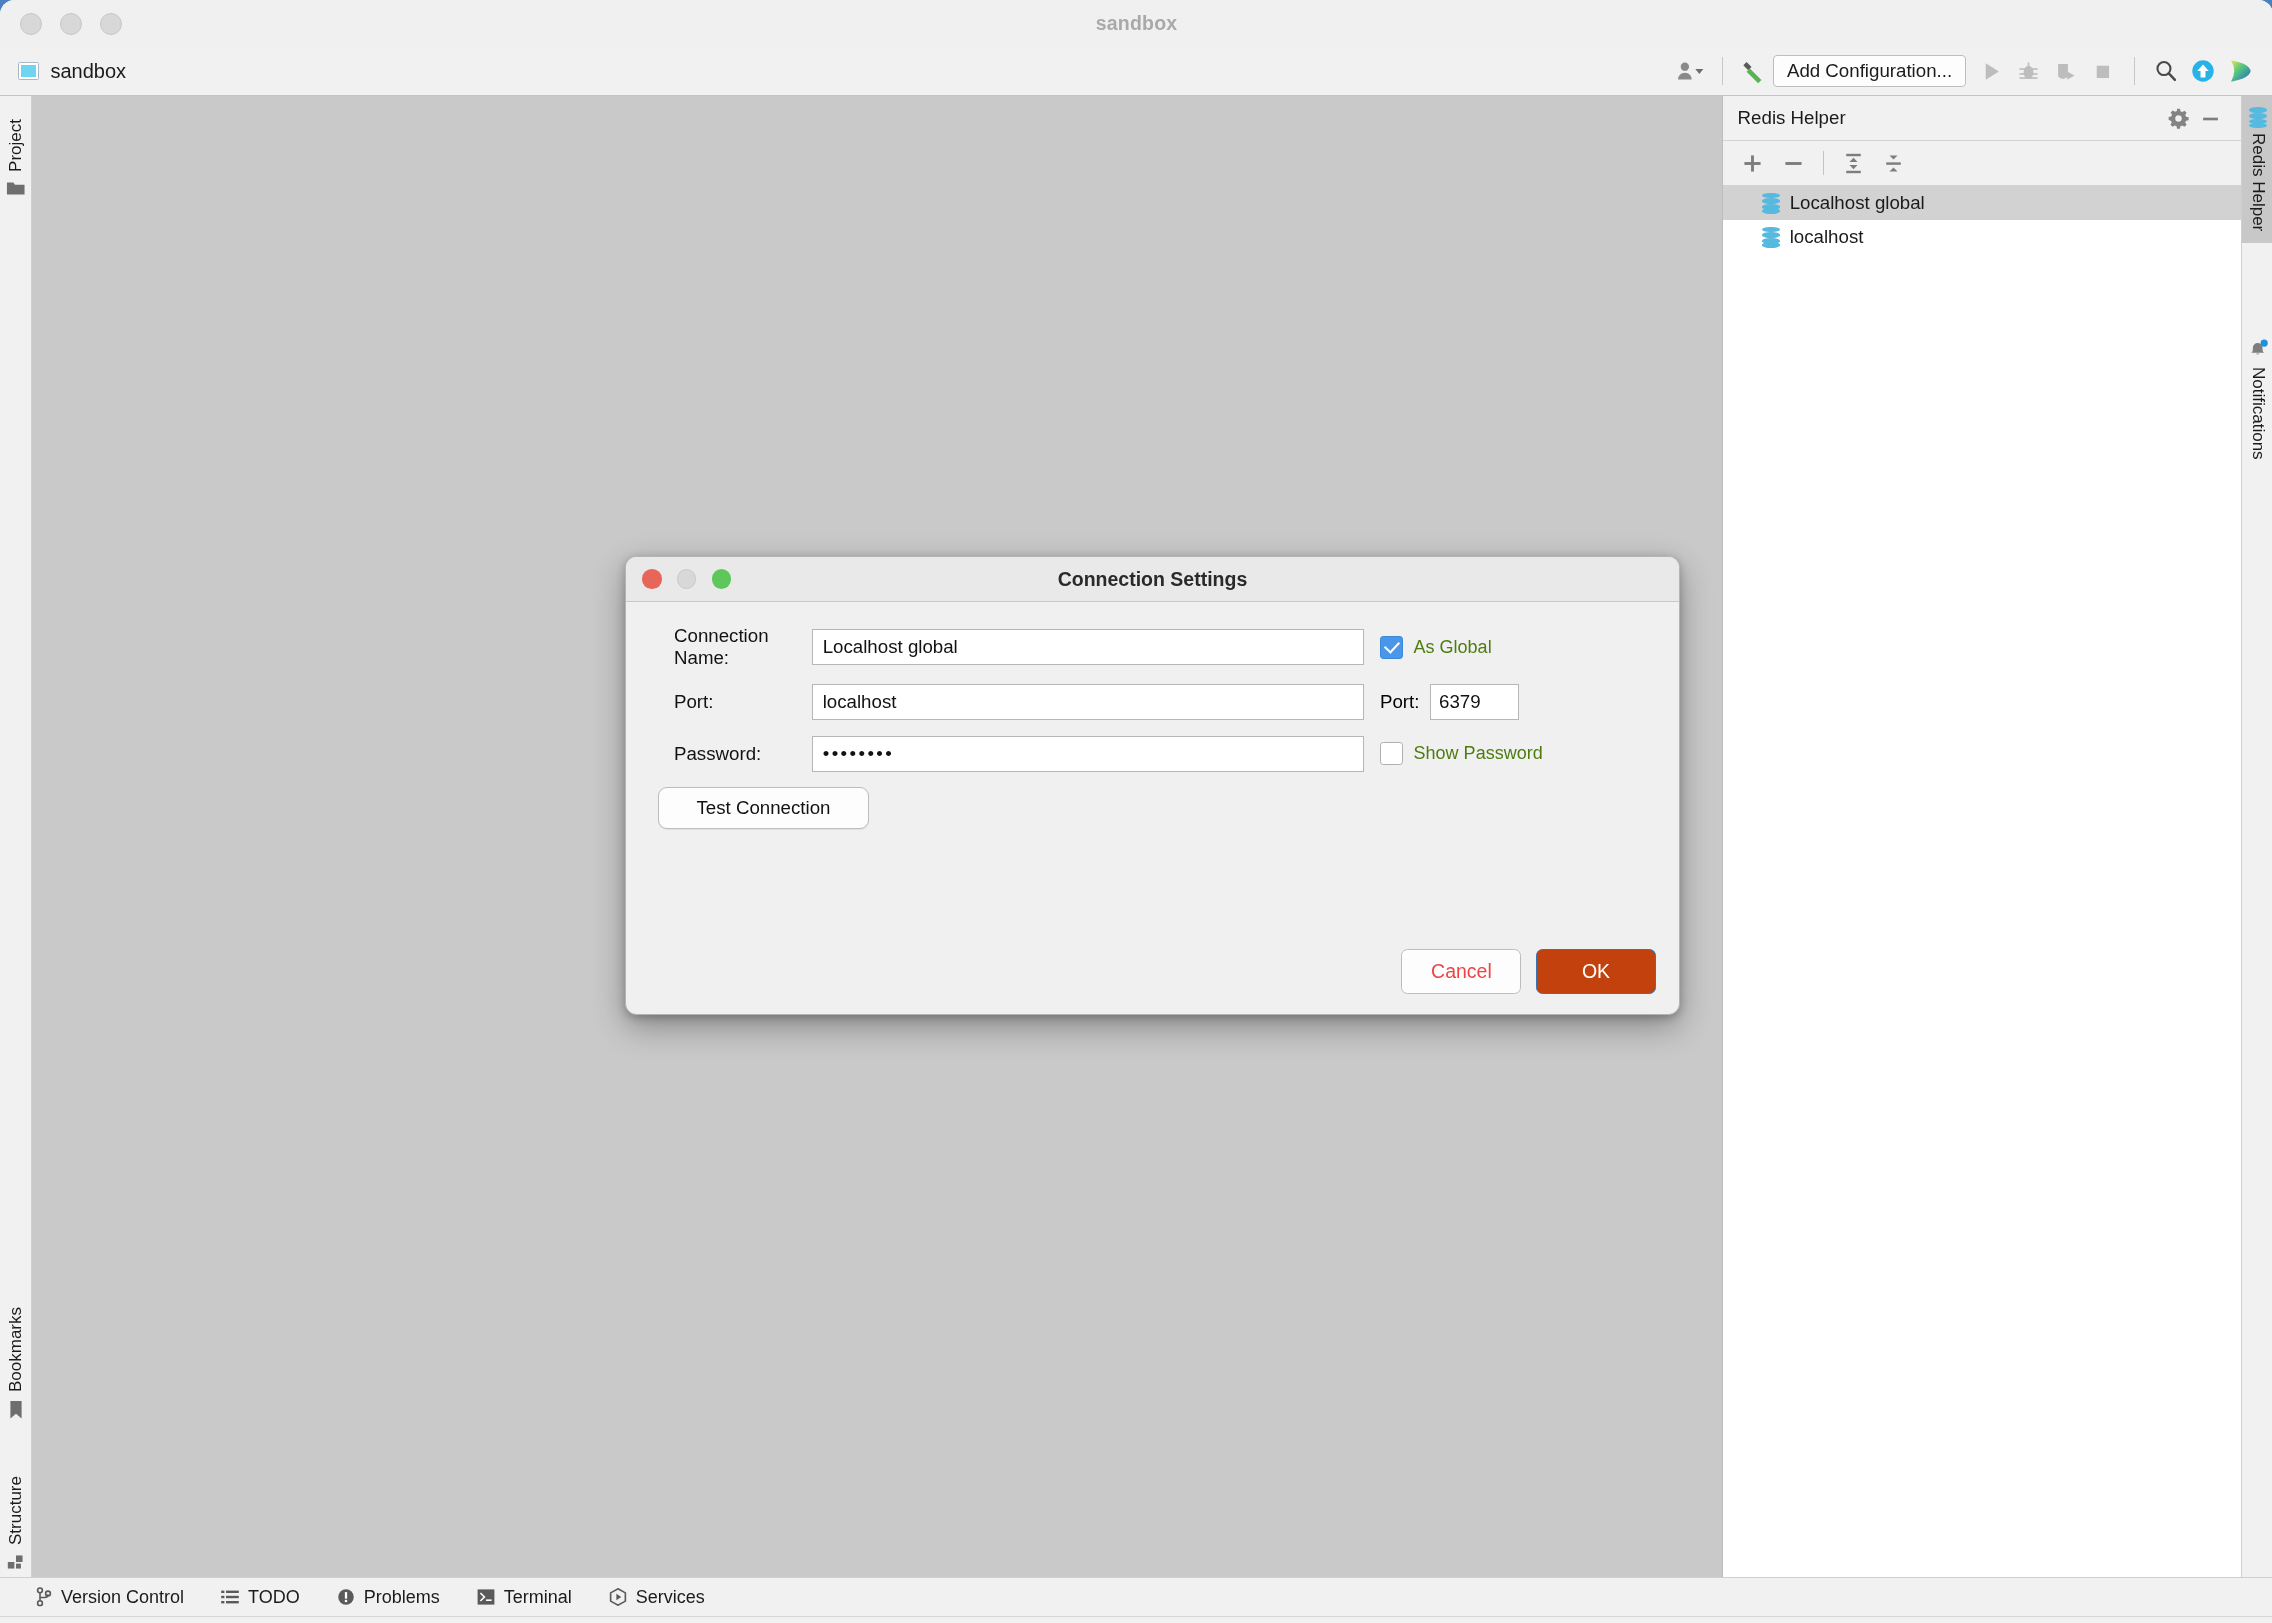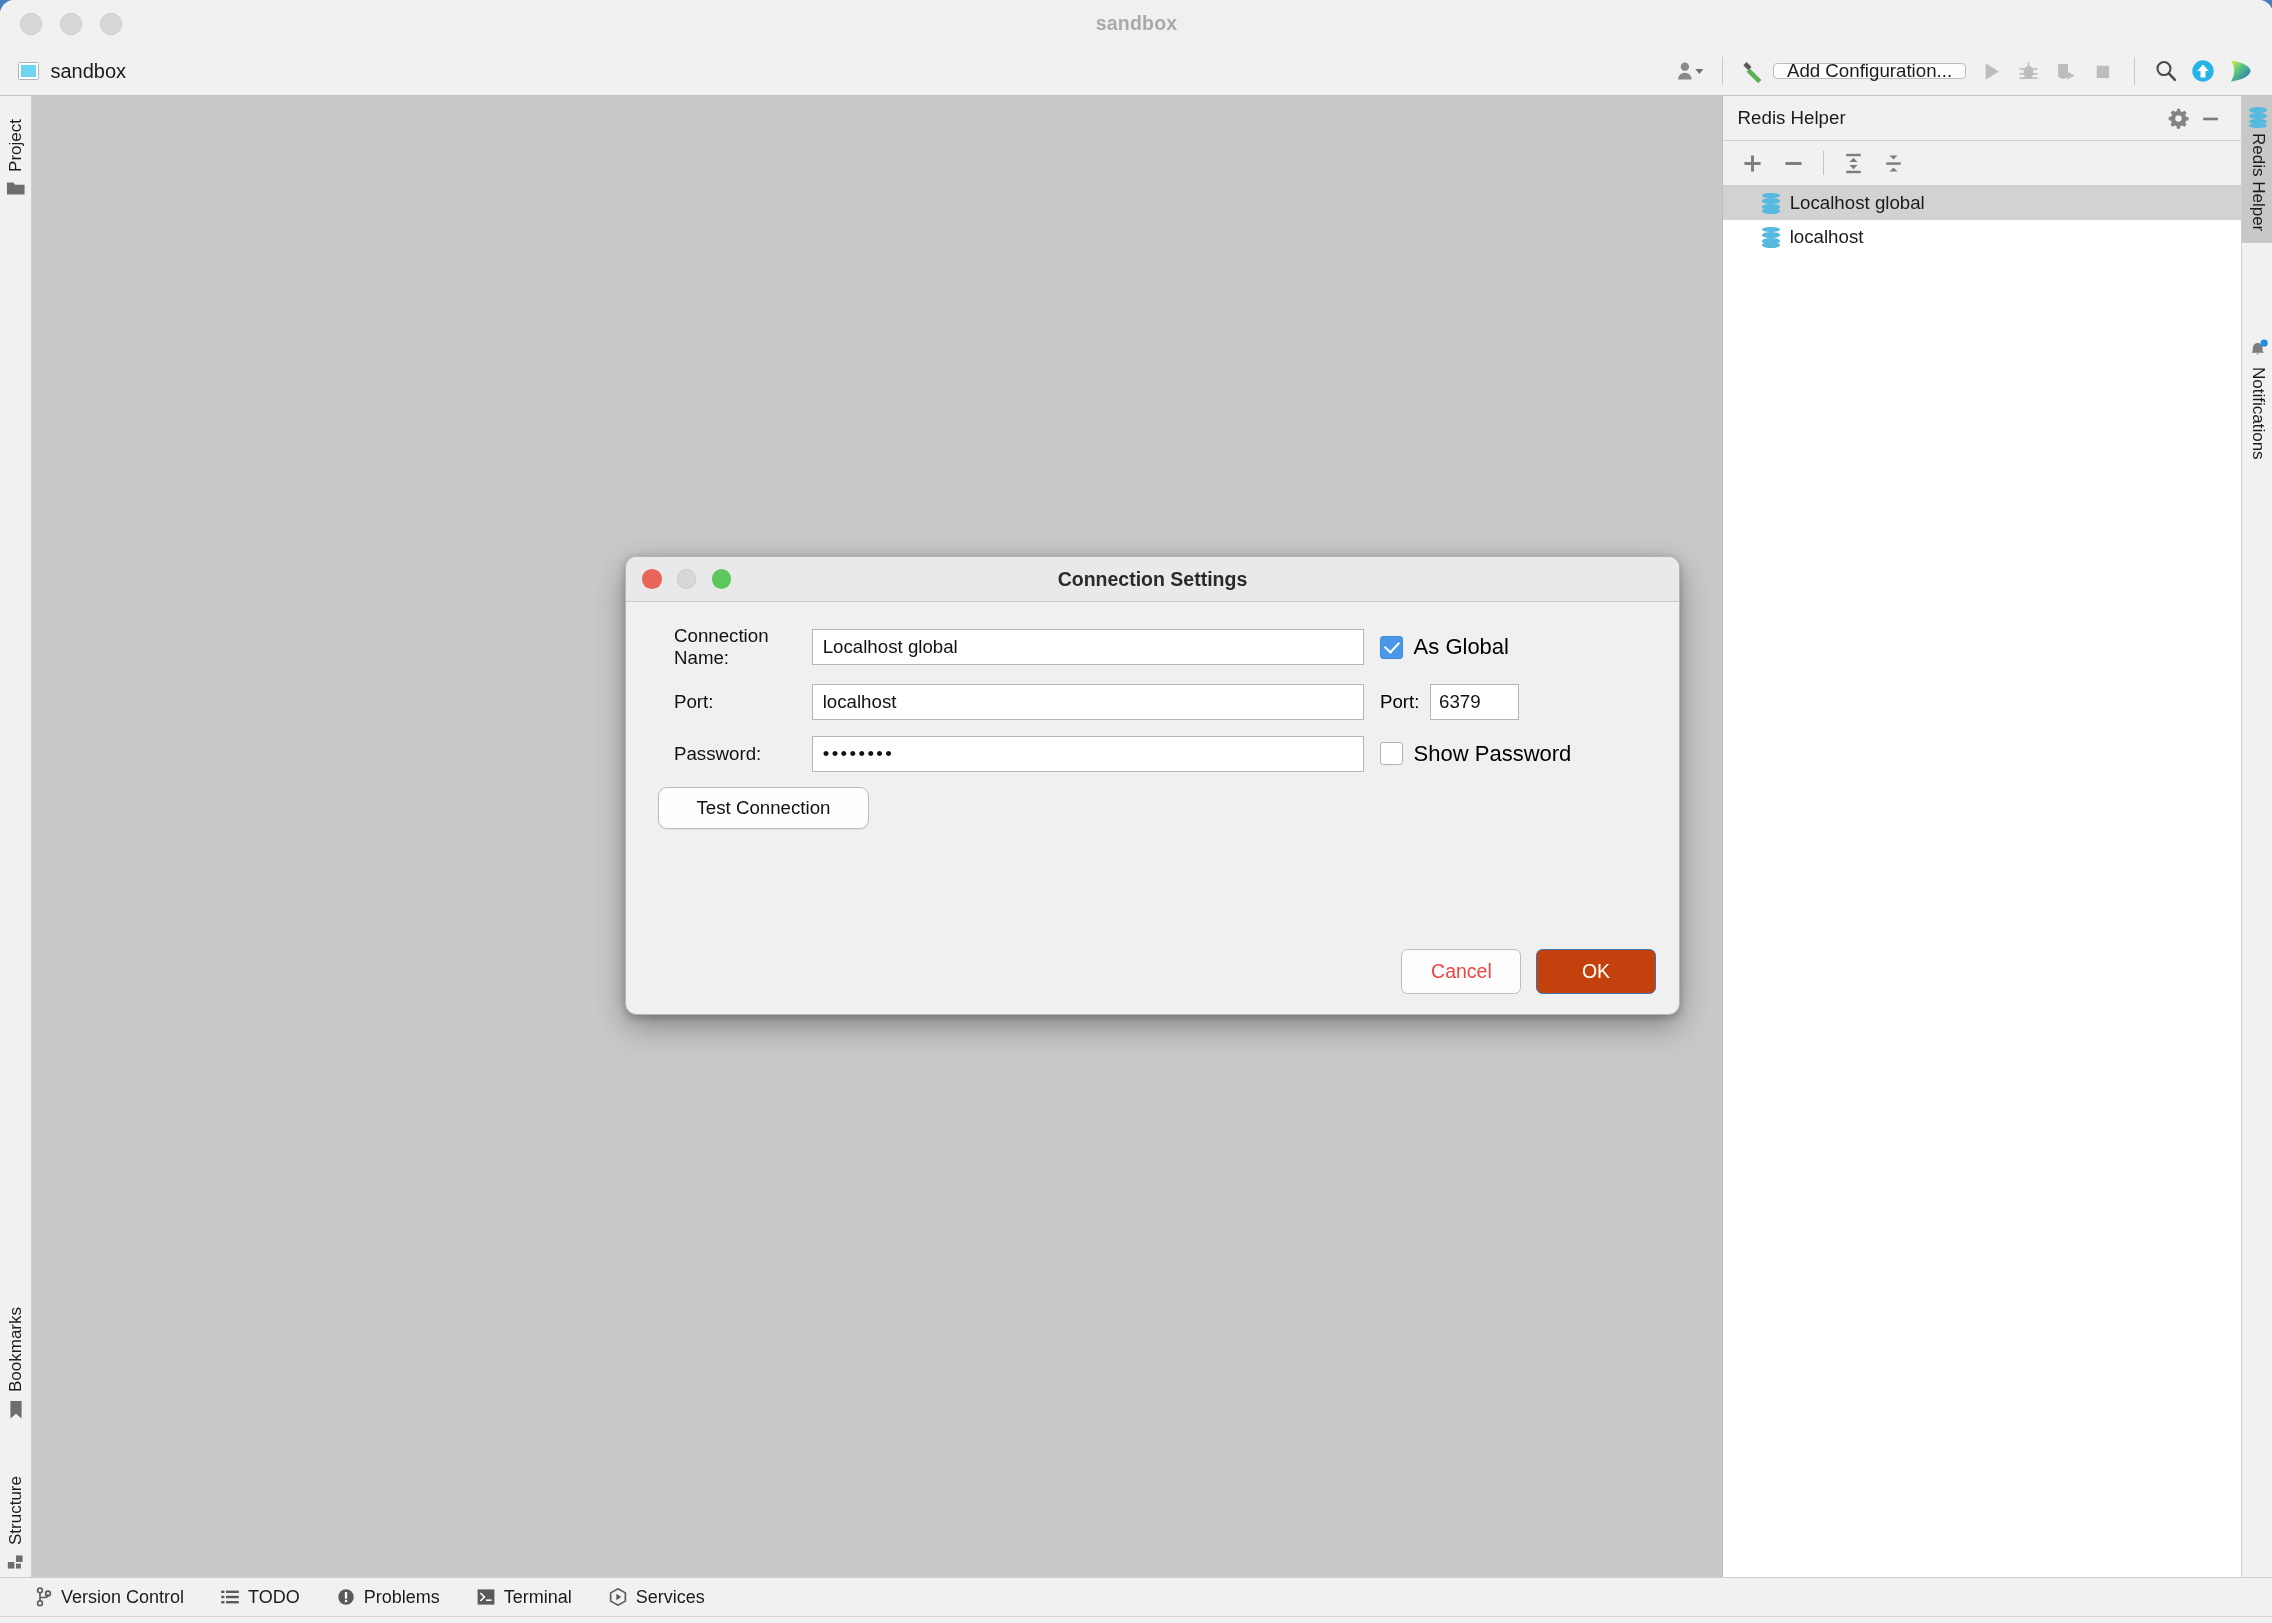--- a/index.html
+++ b/index.html
@@ -63,21 +63,21 @@
   .tb-right {
     position: absolute; right: 14.6px; top: 0; height: 100%;
     display: flex; align-items: center; gap: 0px;
   }
   .tb-sep { width: 0.8px; height: 28px; background: #c8c8c8; margin: 0 13px; }
   .tb-icon {
     width: 37px; height: 37px;
     display: flex; align-items: center; justify-content: center;
   }
   .addcfg-btn {
-    height: 16px; padding: 0 13px;
+    height: 32px; padding: 0 13px;
     background: #fdfdfd; border: 0.8px solid #bdbdbd; border-radius: 4px;
     font-size: 18.7px; color: #1b1b1b;
     display: flex; align-items: center;
     margin-right: 6.5px;
   }
 
   
   .body-row {
     position: relative;
     height: 1481px;
@@ -219,21 +219,21 @@
     border: 0.8px solid #b0b0b0; background: #ffffff;
     display: flex; align-items: center; justify-content: center;
   }
   .cbox.checked { background: #4a96e8; border-color: #3d87d8; }
   .cbox.checked::after {
     content: "";
     width: 6.5px; height: 12px;
     border: solid #ffffff; border-width: 0 2.4px 2.4px 0;
     transform: rotate(43deg) translate(-0.8px,-1.6px);
   }
-  .cb-label { font-size: 22px; color: #000000; }
+  .cb-label { font-size: 18px; color: #4d7c0f; }
 
   .port-label { font-size: 18.7px; color: #000000; }
   .port-input {
     width: 89px; height: 36px;
     background: #ffffff; border: 0.8px solid #b6b6b6;
     font-size: 18.7px; color: #121212;
     display: flex; align-items: center; padding-left: 8px;
   }
 
   .pw-dots { letter-spacing: 2.4px; font-size: 18.7px; }

